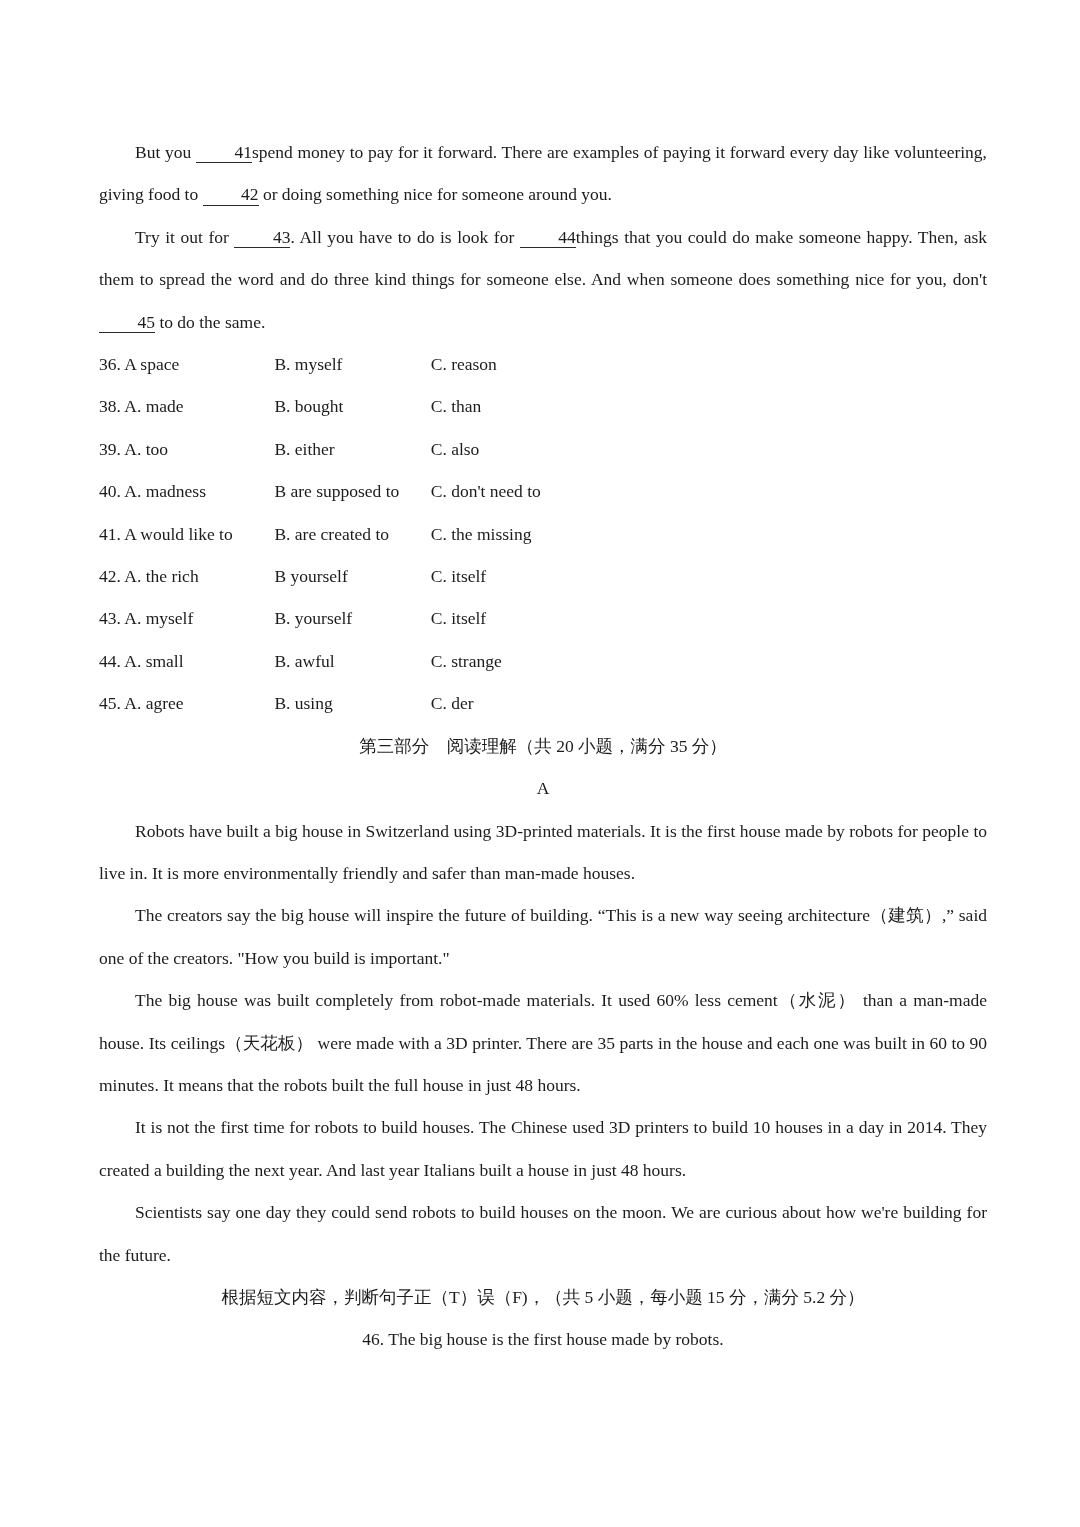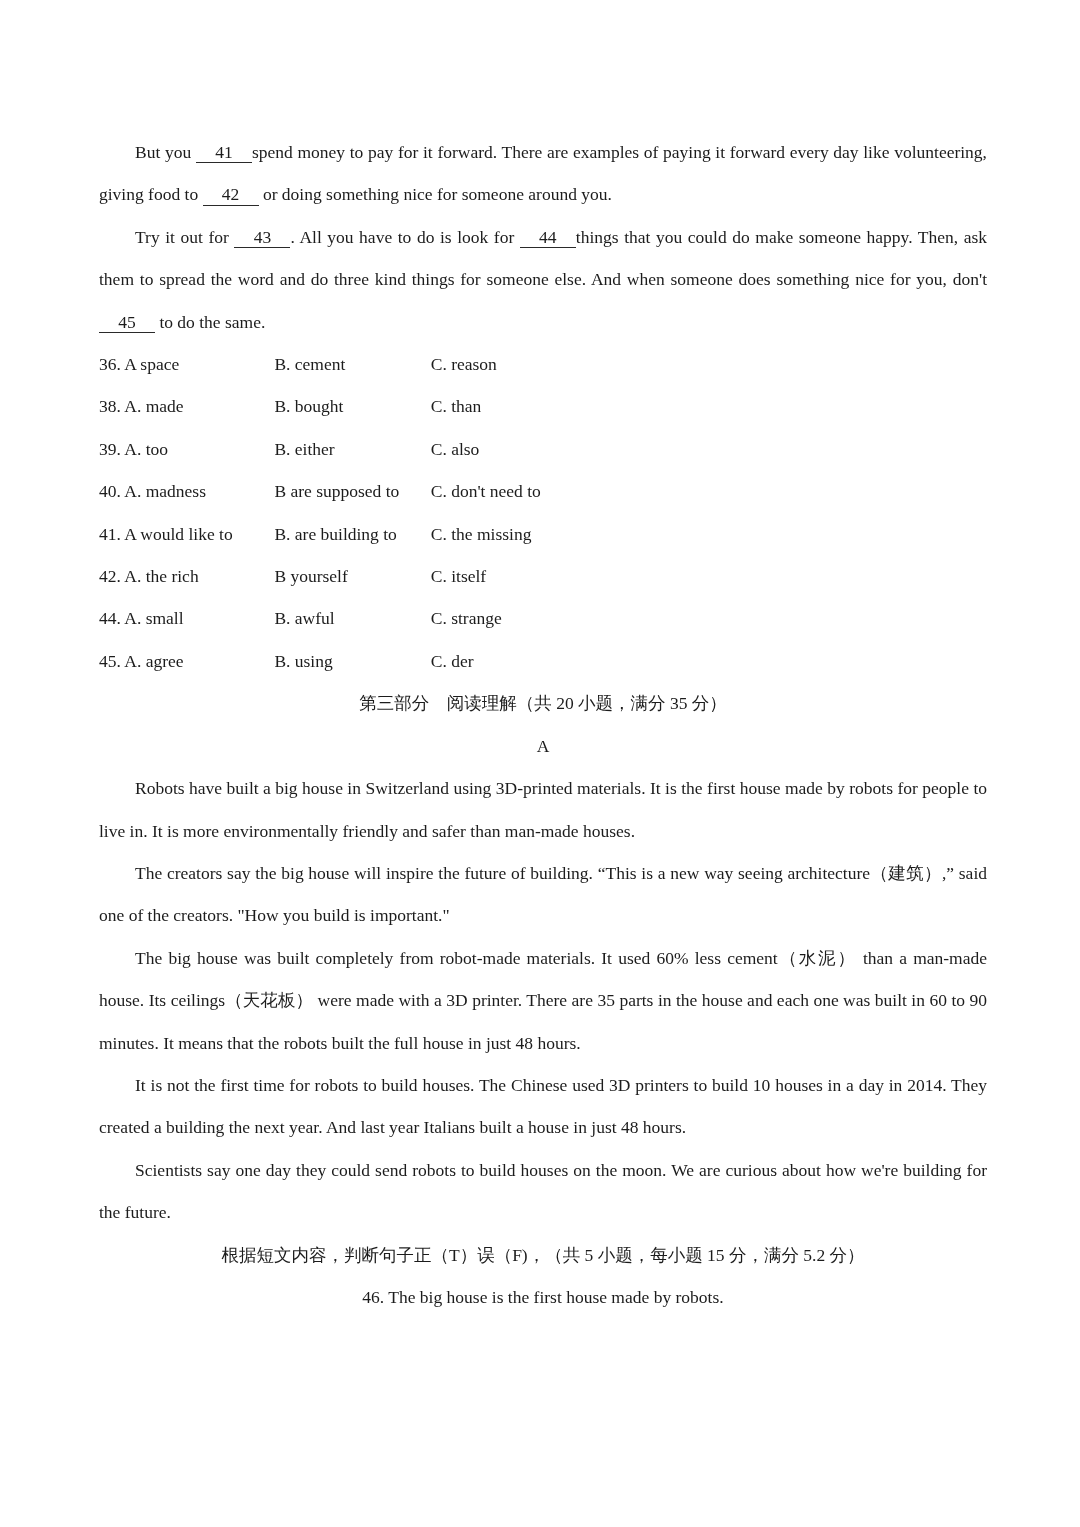--- a/index.html
+++ b/index.html
@@ -15,21 +15,21 @@
     padding: 131px 93px 0 99px;
     overflow: hidden;
   }
   .line { margin: 0; line-height: 42.4px; text-align: center; }
   .indent { text-indent: 36px; }
   .justify { text-align: justify; }
   .center { text-align: center; text-indent: 0; }
   .blank {
     display: inline-block;
     min-width: 56px;
-    text-align: center;
+    text-align: right;
     text-indent: 0;
     border-bottom: 1.2px solid #2a2a2a;
     line-height: 1.15;
   }
   .opt-row { line-height: 42.4px; white-space: nowrap; }
   .opt-c1 { display: inline-block; min-width: 167px; padding-right: 4px; }
   .opt-c2 { display: inline-block; min-width: 148px; padding-right: 4px; }
   .opt-c3 { display: inline-block; }
 </style>
 </head>
@@ -37,21 +37,21 @@
 
 <div class="page">
 
   <p class="line indent justify">But you <span class="blank">41</span>spend money to pay for it forward. There are examples of paying it forward every day like volunteering, giving food to <span class="blank">42</span> or doing something nice for someone around you.</p>
 
   <p class="line indent justify">Try it out for <span class="blank">43</span>. All you have to do is look for <span class="blank">44</span>things that you could do make someone happy. Then, ask them to spread the word and do three kind things for someone else. And when someone does something nice for you, don't <span class="blank">45</span> to do the same.</p>
 
   <div id="options-list">
   <div class="opt-row">
     <span class="opt-c1">36. A space</span>
-    <span class="opt-c2">B. cement</span>
+    <span class="opt-c2">B. myself</span>
     <span class="opt-c3">C. reason</span>
   </div>
 
 
   <div class="opt-row">
     <span class="opt-c1">38. A. made</span>
     <span class="opt-c2">B. bought</span>
     <span class="opt-c3">C. than</span>
   </div>
 
@@ -62,30 +62,35 @@
   </div>
 
   <div class="opt-row">
     <span class="opt-c1">40. A. madness</span>
     <span class="opt-c2">B are supposed to</span>
     <span class="opt-c3">C. don't need to</span>
   </div>
 
   <div class="opt-row">
     <span class="opt-c1">41. A would like to</span>
-    <span class="opt-c2">B. are building to</span>
+    <span class="opt-c2">B. are created to</span>
     <span class="opt-c3">C. the missing</span>
   </div>
 
   <div class="opt-row">
     <span class="opt-c1">42. A. the rich</span>
     <span class="opt-c2">B yourself</span>
     <span class="opt-c3">C. itself</span>
   </div>
 
+  <div class="opt-row">
+    <span class="opt-c1">43. A. myself</span>
+    <span class="opt-c2">B. yourself</span>
+    <span class="opt-c3">C. itself</span>
+  </div>
 
   <div class="opt-row">
     <span class="opt-c1">44. A. small</span>
     <span class="opt-c2">B. awful</span>
     <span class="opt-c3">C. strange</span>
   </div>
 
   <div class="opt-row">
     <span class="opt-c1">45. A. agree</span>
     <span class="opt-c2">B. using</span>

